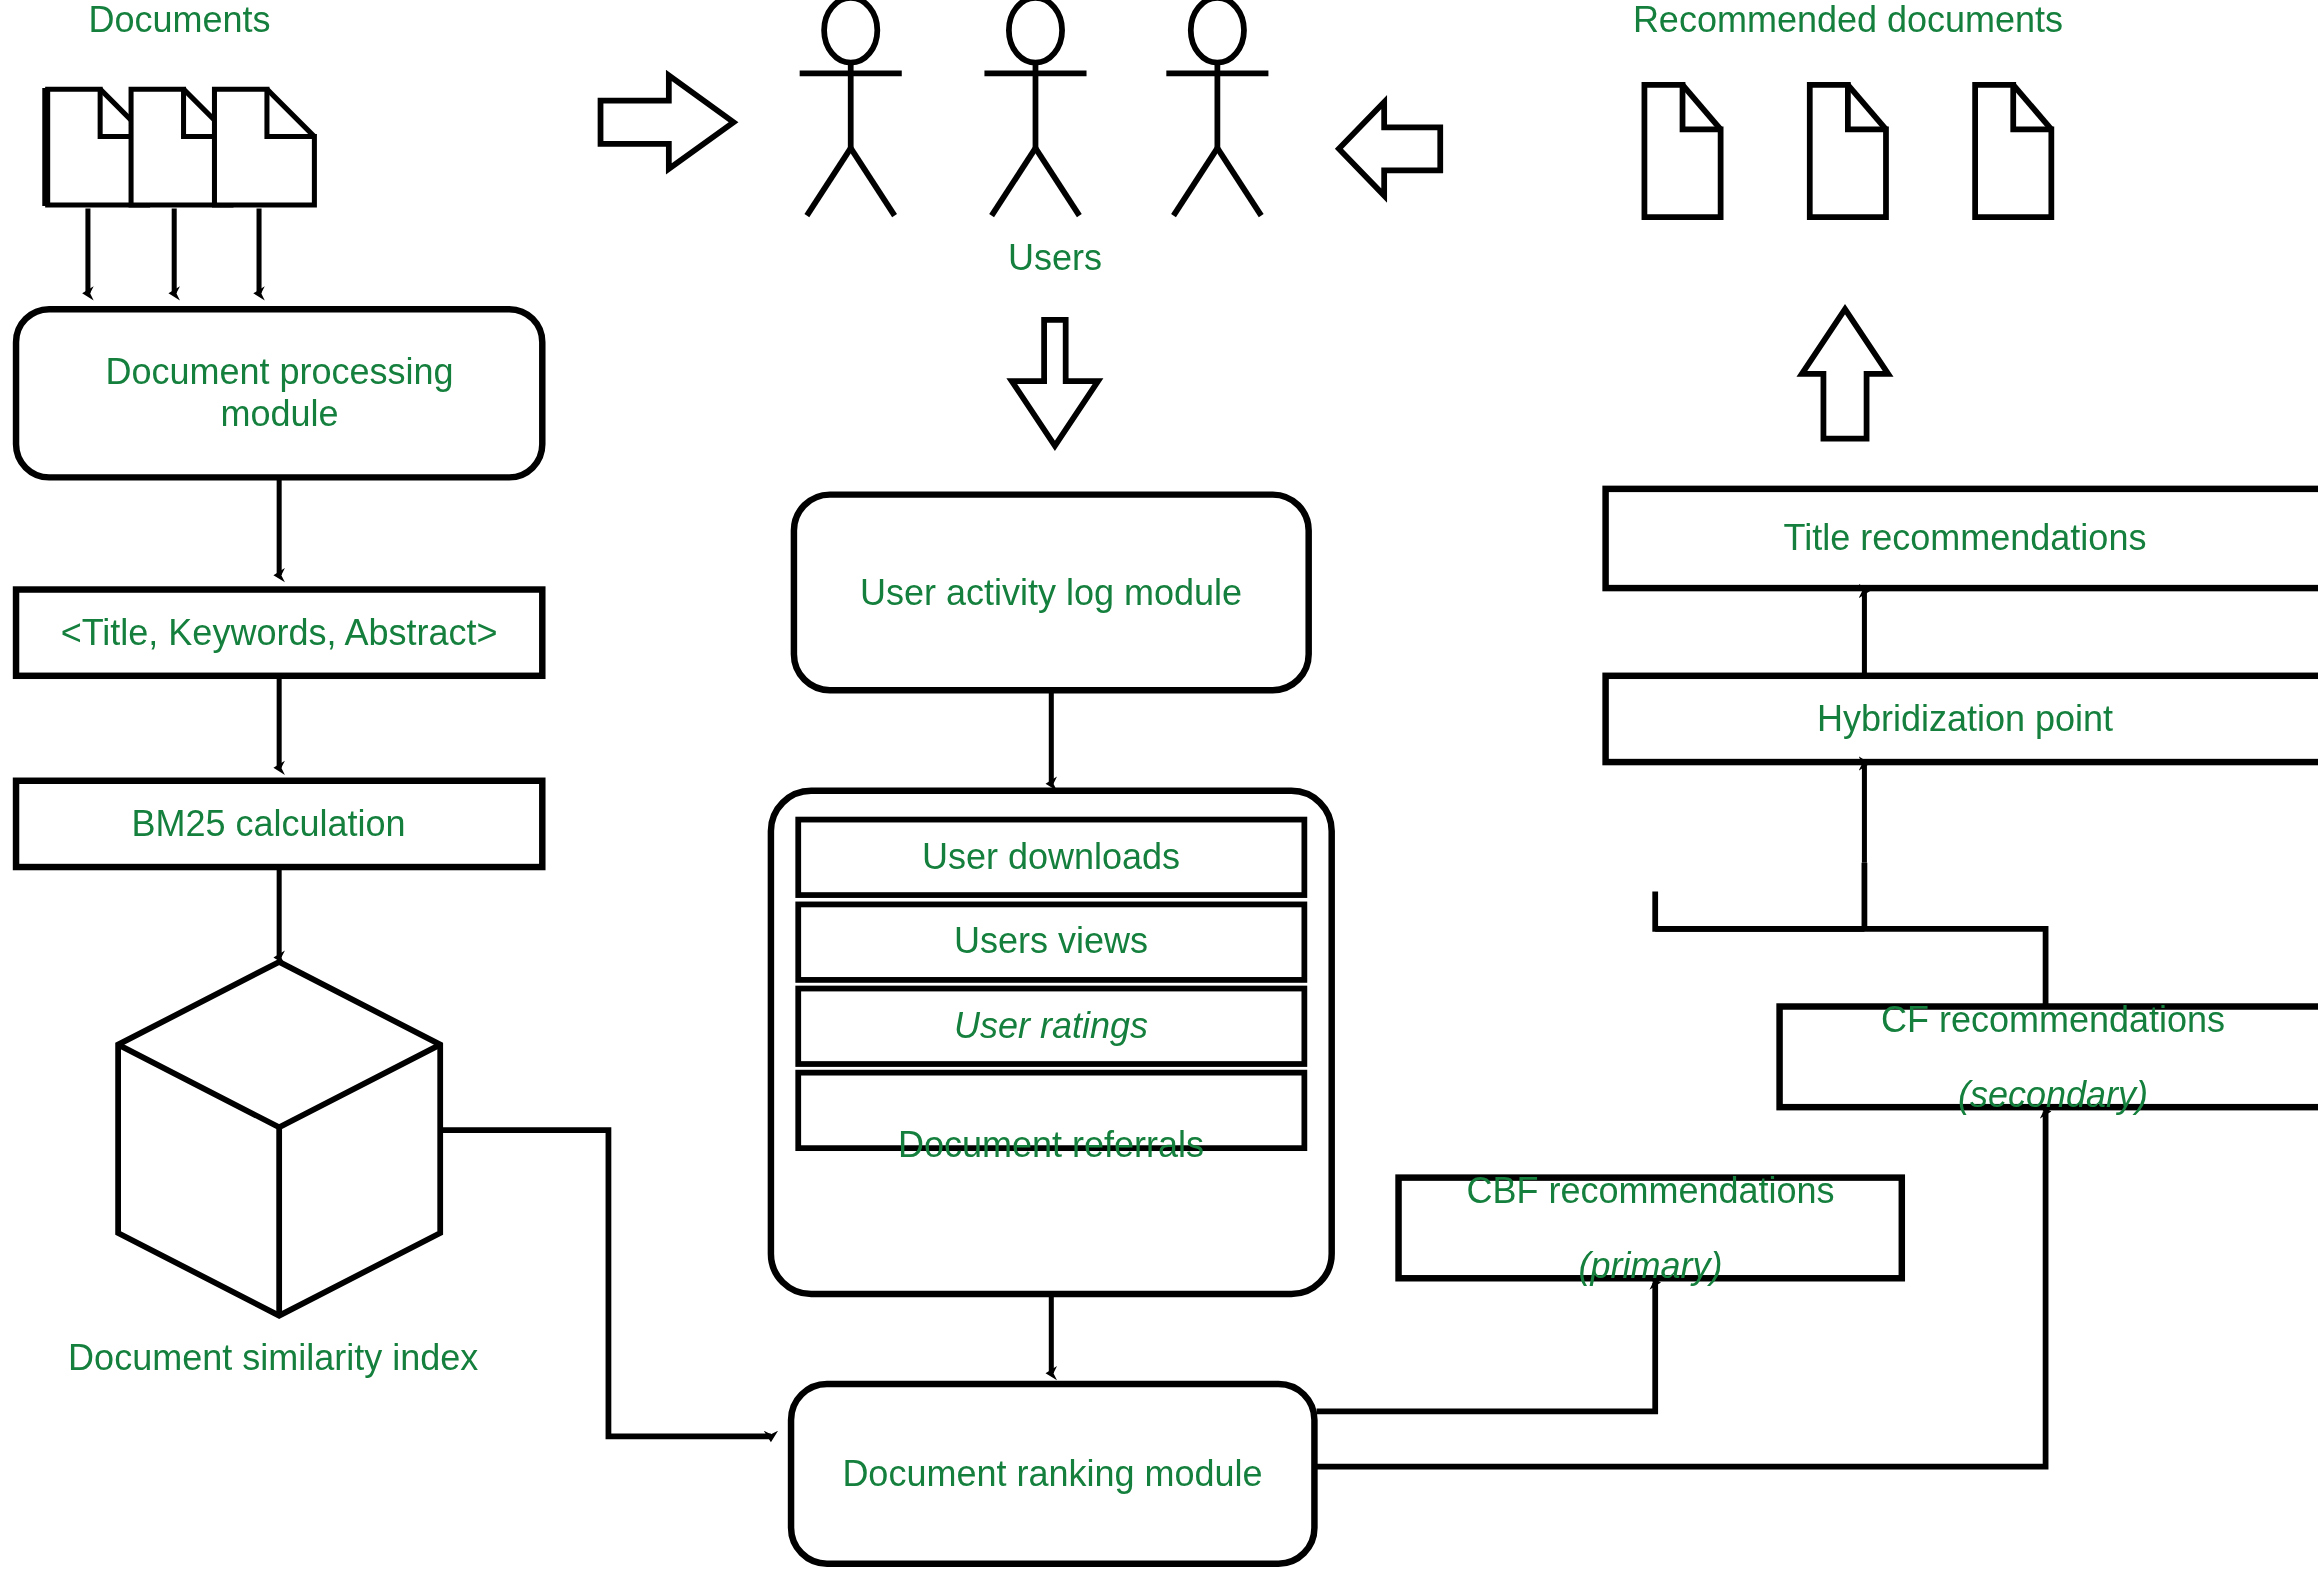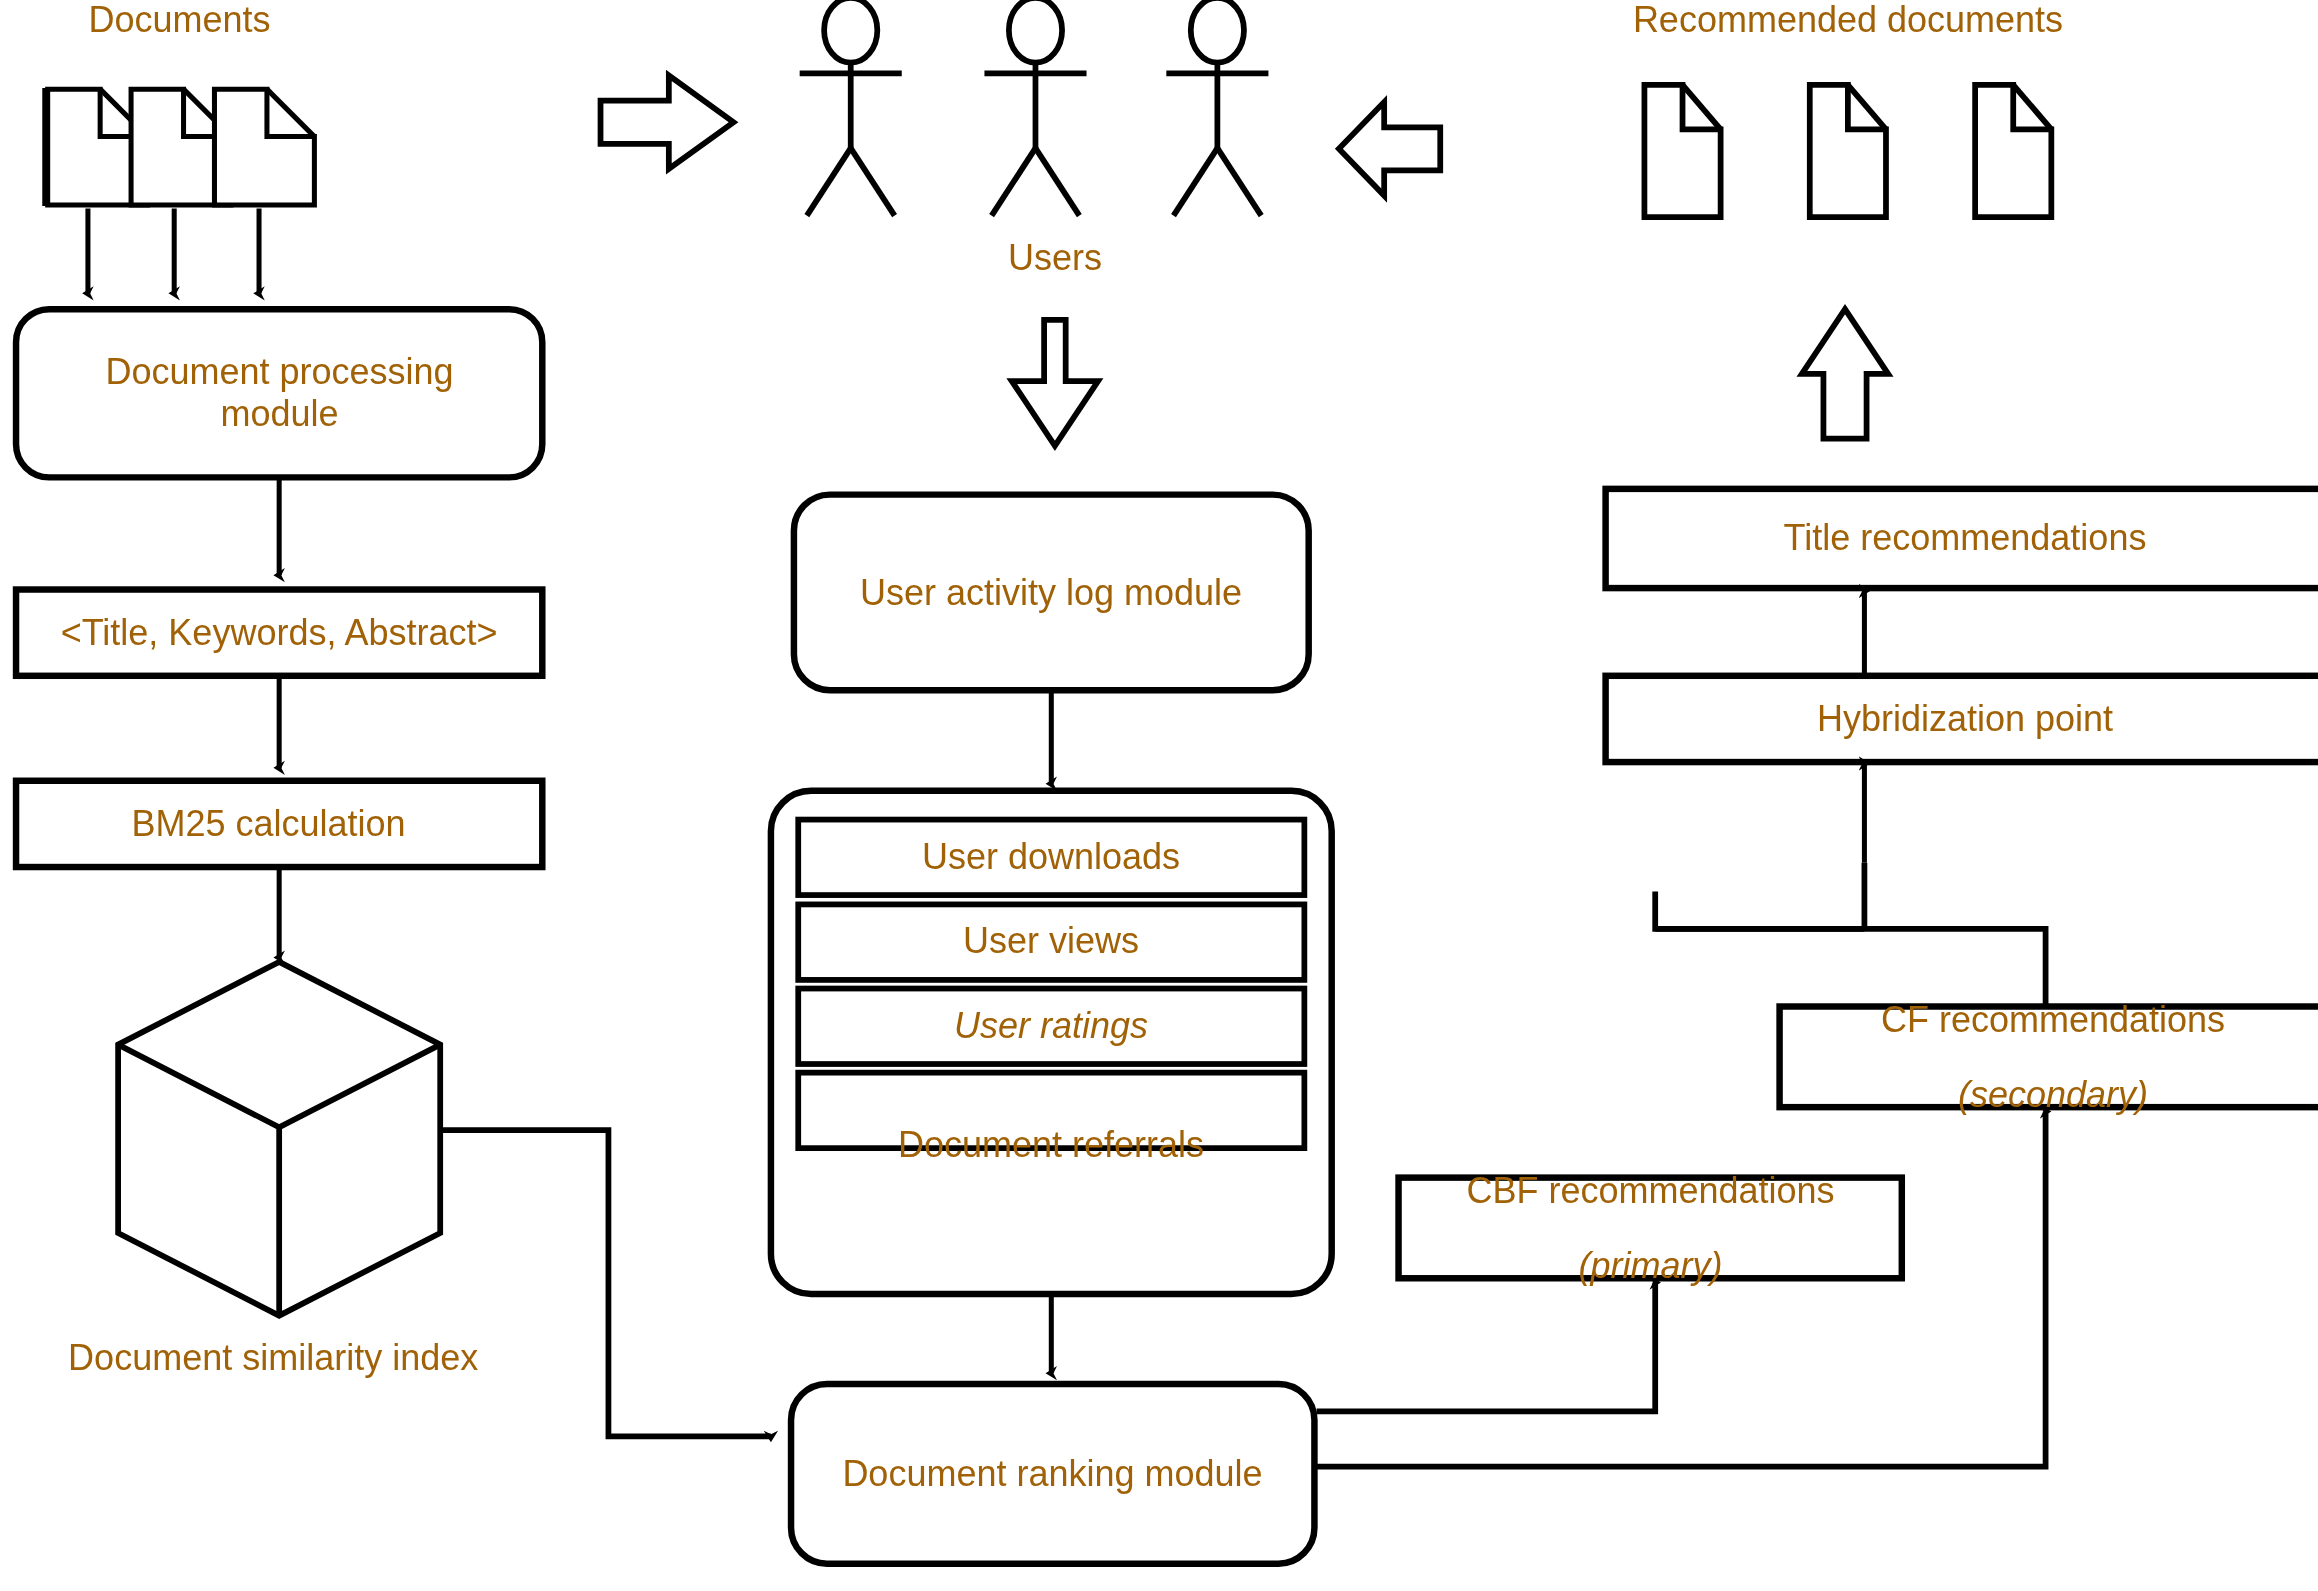--- a/index.html
+++ b/index.html
@@ -1,19 +1,19 @@
 <!DOCTYPE html>
 <html style="font-size:11.5px"><head>
 <meta charset="utf-8">
 <style>
   html,body{margin:0;padding:0;background:#ffffff;}
   body{font-family:"Liberation Sans", sans-serif;}
   #stage{position:relative;width:2319px;height:1591px;background:#ffffff;overflow:hidden;}
   #stage svg{position:absolute;left:0;top:0;width:2319px;height:1591px;}
-  .lbl{position:absolute;color:#a16207;font-family:"Liberation Sans", sans-serif;
+  .lbl{position:absolute;color:#15803d;font-family:"Liberation Sans", sans-serif;
        text-align:center;line-height:1.18;white-space:pre-line;}
   .boxlbl{display:flex;align-items:center;justify-content:center;}
   .ital{font-style:italic;display:block;margin-top:32px;}
 </style>
 </head>
 <body>
 
 <div id="stage">
 
   <svg viewBox="0 0 3225 2213" xmlns="http://www.w3.org/2000/svg">
@@ -146,21 +146,21 @@
 
   <div class="lbl boxlbl" style="left:11px;top:781px;width:515px;height:86px;font-size:36px;text-align:center;">BM25 calculation</div>
 
   <div class="lbl" style="left:7.2px;top:1337px;width:532px;font-size:36px;">Document similarity index</div>
 
   <div class="lbl" style="left:911px;top:237px;width:288px;font-size:36px;">Users</div>
 
   <div class="lbl boxlbl" style="left:808px;top:495px;width:486px;height:196px;font-size:36px;">User activity log module</div>
 
   <div class="lbl boxlbl" style="left:798px;top:820px;width:506px;height:75px;font-size:36px;">User downloads</div>
-  <div class="lbl boxlbl" style="left:798px;top:904px;width:506px;height:75px;font-size:36px;">User views</div>
+  <div class="lbl boxlbl" style="left:798px;top:904px;width:506px;height:75px;font-size:36px;">Users views</div>
   <div class="lbl boxlbl" style="left:798px;top:989px;width:506px;height:75px;font-size:36px;font-style:italic;">User ratings</div>
   <div class="lbl boxlbl" style="left:798px;top:1108px;width:506px;height:75px;font-size:36px;">Document referrals</div>
 
   <div class="lbl boxlbl" style="left:805px;top:1384px;width:495px;height:180px;font-size:36px;">Document ranking module</div>
 
   <div class="lbl" style="left:1575px;top:-1.4px;width:546px;font-size:36px;">Recommended documents</div>
 
   <div class="lbl boxlbl" style="left:1620px;top:489px;width:690px;height:99px;font-size:36px;">Title recommendations</div>
 
   <div class="lbl boxlbl" style="left:1620px;top:676px;width:690px;height:86px;font-size:36px;">Hybridization point</div>

